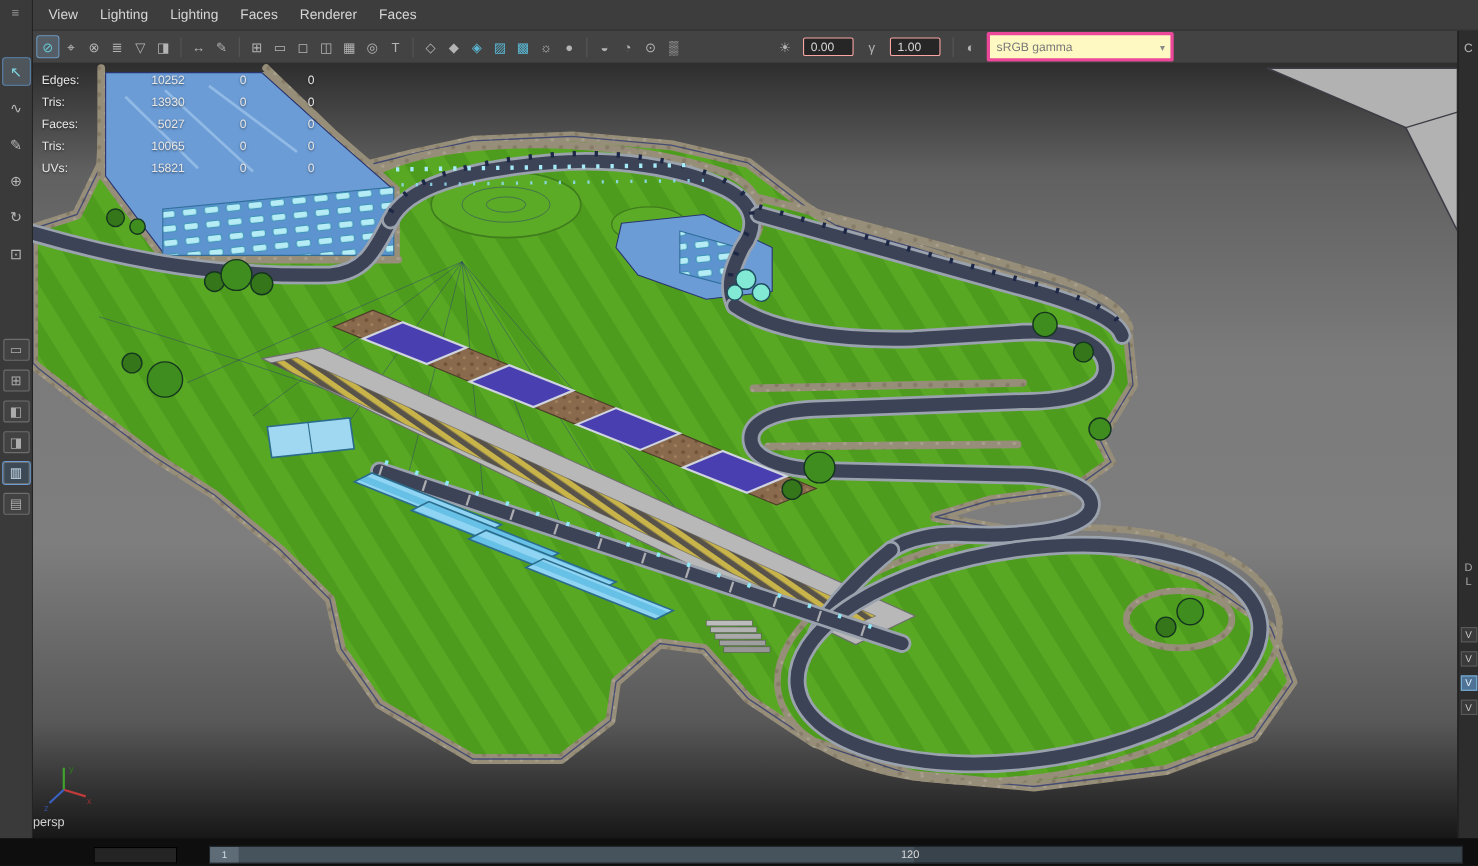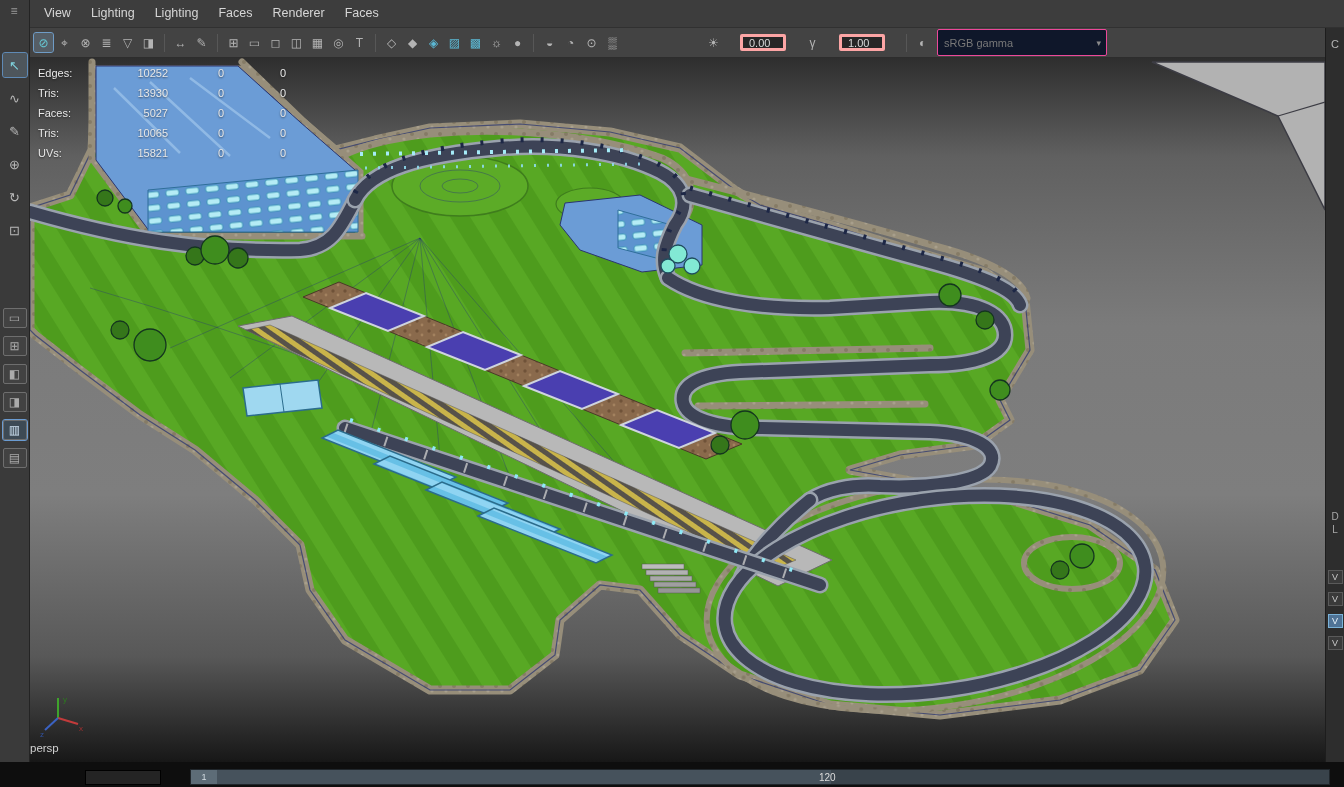--- a/index.html
+++ b/index.html
@@ -20,22 +20,22 @@
   .layout-btn{width:24px;height:20px;margin-top:8px;border:1px solid #6e6e6e;background:#424242;color:#ababab;font-size:12px;display:flex;align-items:center;justify-content:center;border-radius:2px}
   .layout-btn.active{outline:1px solid #6a9bd1;background:#3d4a55;color:#cfe2f2}
 
   
   .panel-toolbar{position:absolute;left:30px;top:28px;width:1295px;height:30px;background:#434343;border-bottom:1px solid #2d2d2d;display:flex;align-items:center;padding:0 3px}
   .tb-group{display:flex;align-items:center}
   .tb-icon{width:19px;height:19px;margin:0 1px;display:flex;align-items:center;justify-content:center;font-size:12px;color:#b4b4b4;border-radius:2px}
   .tb-icon.active{background:#555e66;outline:1px solid #6f9cc6;color:#66c8d4}
   .tb-sep{width:1px;height:18px;background:#575757;margin:0 5px}
   .tb-spacer{width:80px}
-  .tb-field{width:46px;height:17px;background:#262626;border:3px solid #fca5a5;color:#d8d8d8;font-size:11px;display:flex;align-items:center;padding-left:6px;border-radius:2px;margin:0 16px}
-  .tb-dropdown{width:170px;height:27px;background:#0f172a;border:1px solid #ec4899;border-radius:2px;margin-left:4px;display:flex;align-items:center;justify-content:space-between}
+  .tb-field{width:46px;height:17px;background:#262626;border:1px solid #fca5a5;color:#d8d8d8;font-size:11px;display:flex;align-items:center;padding-left:6px;border-radius:2px;margin:0 6px}
+  .tb-dropdown{width:170px;height:27px;background:#fef9c3;border:3px solid #ec4899;border-radius:2px;margin-left:4px;display:flex;align-items:center;justify-content:space-between}
   .tb-dropdown .lbl{color:#787878;font-size:11px;padding-left:6px}
   .tb-dropdown .arr{color:#8a8a8a;font-size:9px;padding-right:5px}
 
   
   .viewport{position:absolute;left:30px;top:58px;width:1295px;height:704px;overflow:hidden;
     background:linear-gradient(180deg,#2e2e2e 0%,#606060 14%,#7b7b7b 38%,#7e7e7e 62%,#585858 85%,#171717 100%)}
   .scene-svg{position:absolute;left:0;top:0;width:1295px;height:704px}
   .hud{position:absolute;left:8px;top:5px;font-size:11px;color:#e8e8e8;text-shadow:0 1px 2px rgba(0,0,0,.55)}
   .hud-row{display:grid;grid-template-columns:58px 72px 56px 62px;height:20px;align-items:center}
   .hud-val,.hud-c2,.hud-c3{text-align:right}

